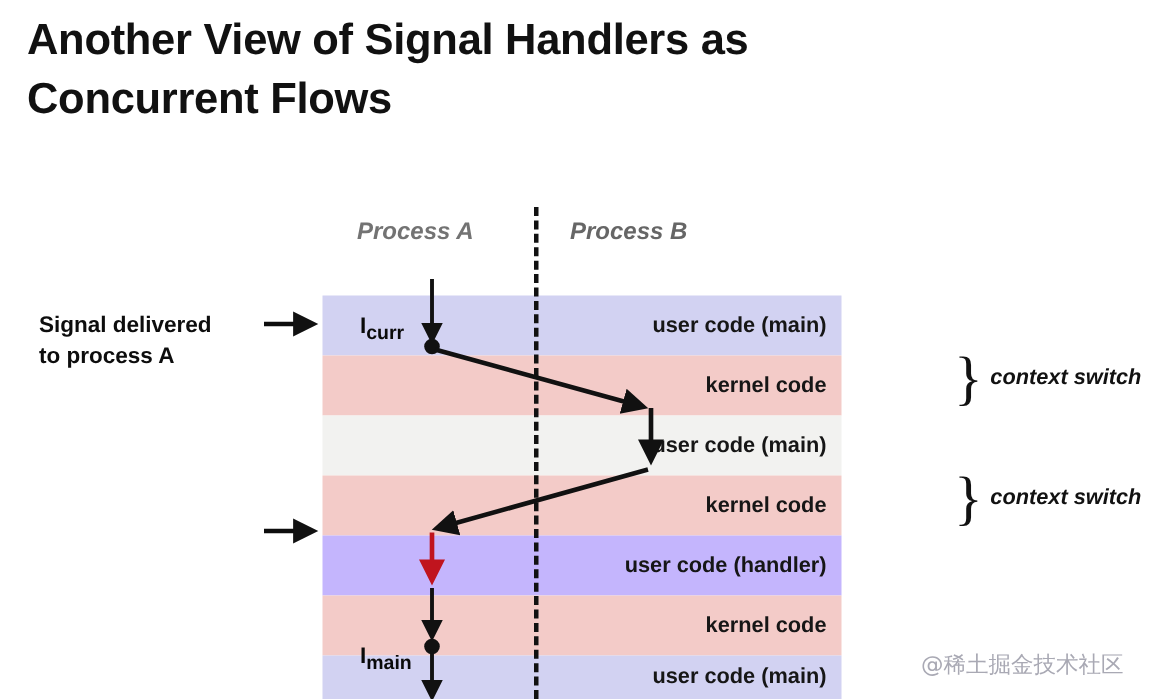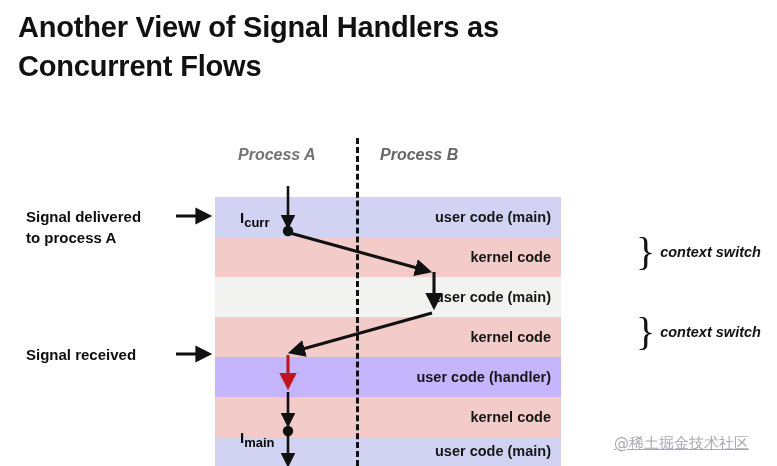--- a/index.html
+++ b/index.html
@@ -138,21 +138,20 @@
 
   
   #watermark {
     position: absolute;
     left: 614px;
     top: 434px;
     font-size: 15px;
     color: #a9a9b4;
     white-space: nowrap;
     font-family: "DejaVu Sans", sans-serif;
-    text-decoration: underline;
   }
 </style>
 </head>
 <body>
 
 <div id="title">
   <span class="line">Another View of Signal Handlers as</span>
   <span class="line">Concurrent Flows</span>
 </div>
 
@@ -214,21 +213,20 @@
   <line x1="176" y1="216" x2="208" y2="216" stroke="#0d0d0d" stroke-width="3" marker-end="url(#ah-black)"></line>
 
   <line x1="176" y1="354" x2="208" y2="354" stroke="#0d0d0d" stroke-width="3" marker-end="url(#ah-black)"></line>
 </svg>
 
 <div class="annot" id="annot-delivered">
   <div>Signal delivered</div>
   <div>to process A</div>
 </div>
 <div class="annot" id="annot-received">
-  <div>Signal received</div>
 </div>
 
 <div class="ilabel" id="i-curr">
   <span>I</span><sub>curr</sub>
 </div>
 <div class="ilabel" id="i-next">
   <span>I</span><sub>main</sub>
 </div>
 
 <div class="ctx" id="ctx1">

